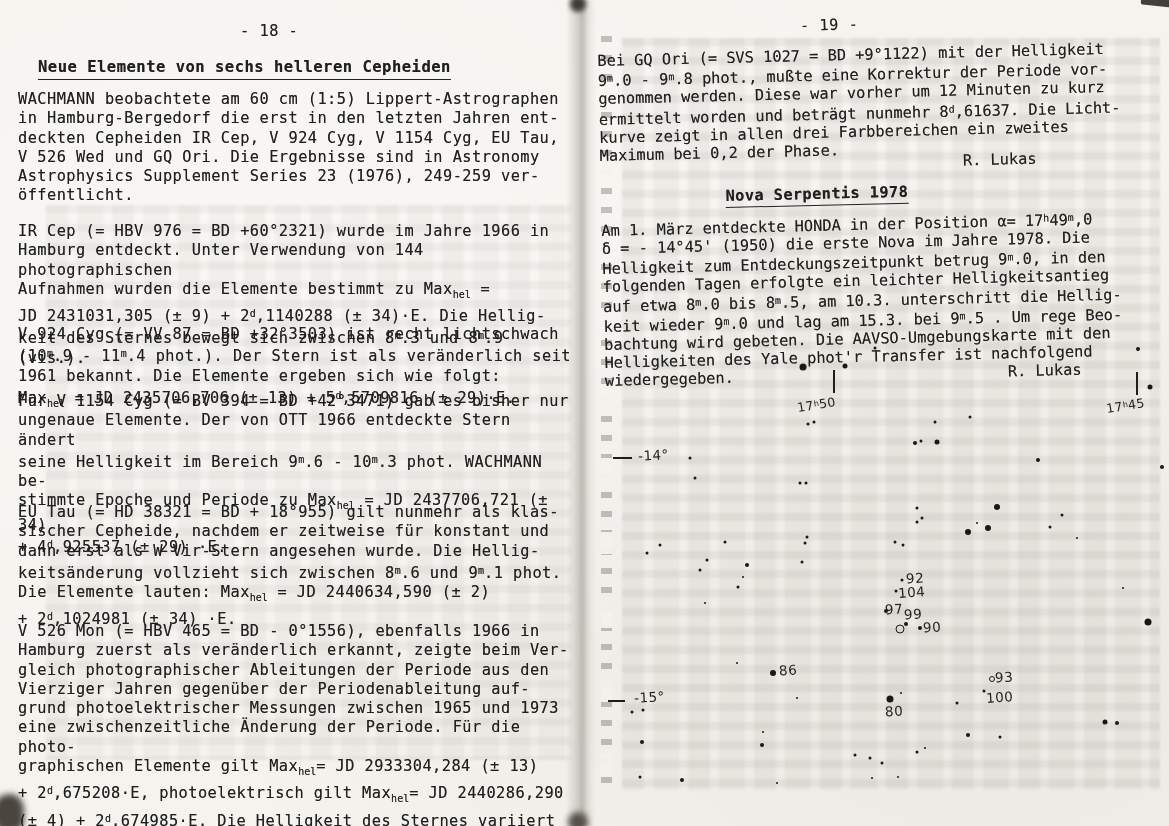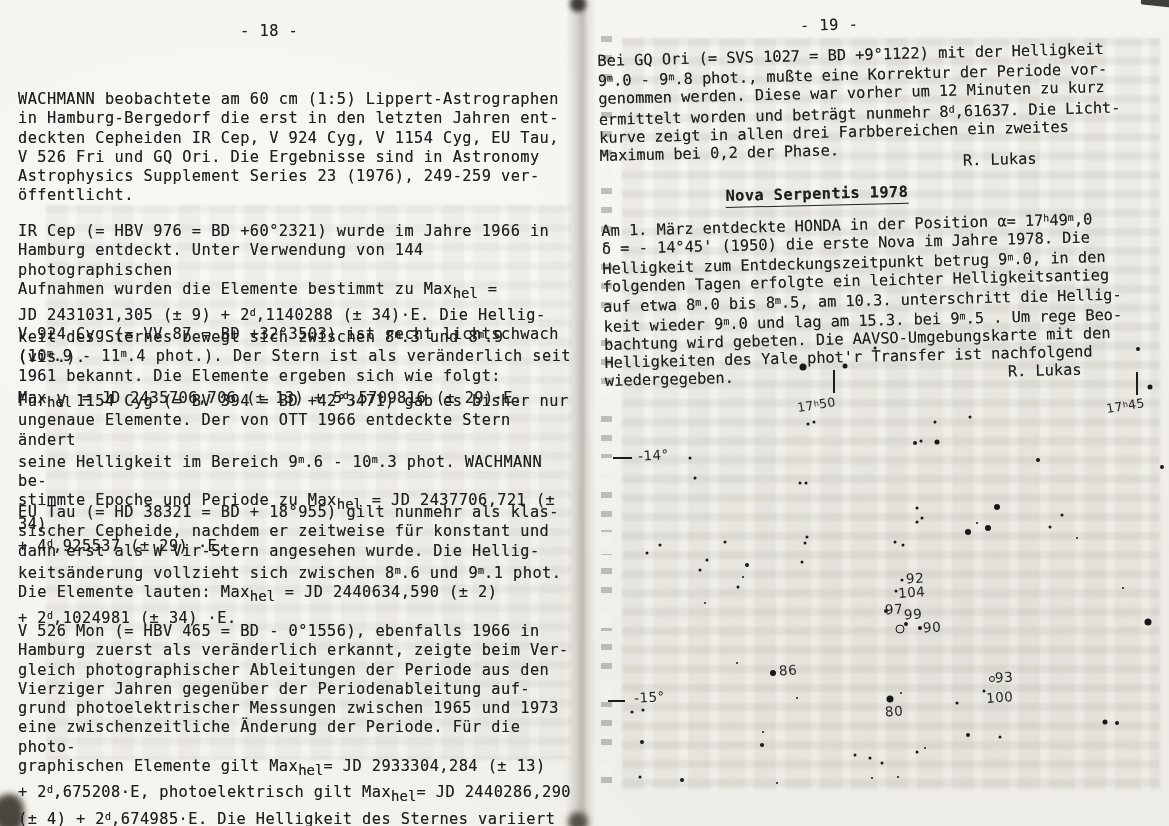--- a/index.html
+++ b/index.html
@@ -45,21 +45,21 @@
   .rtext{position:absolute;left:597px;top:44px;width:528px;height:400px;
     transform:rotate(-1.35deg);transform-origin:0 0;}
   .rtext .para{position:absolute;left:0;width:528px;white-space:pre-line;
     font-size:15.3px;line-height:18.2px;text-shadow:0 0 .4px rgba(20,20,20,.55);}
   .para-nova{line-height:18px !important;}
   .sig{position:absolute;font-size:15.3px;text-shadow:0 0 .4px rgba(20,20,20,.5);}
   .titleR{position:absolute;font-size:15.3px;font-weight:bold;letter-spacing:.4px;
     border-bottom:1.6px solid #222;padding-bottom:2px;text-shadow:0 0 .4px rgba(20,20,20,.55);}
   .pnum-r{transform:rotate(-1.3deg);}
   .doc sup{font-size:10px;vertical-align:4px;letter-spacing:0;}
-  .doc sub{font-size:14px;vertical-align:-4px;letter-spacing:0;margin-top:39px;}
+  .doc sub{font-size:10px;vertical-align:-4px;letter-spacing:0;margin-top:39px;}
   
   .chart{position:absolute;left:0;top:0;width:1169px;height:826px;pointer-events:none;}
   .star{position:absolute;background:#181818;border-radius:50%;transform:translate(-50%,-50%);}
   .star.open{background:transparent;border:1.4px solid #181818;}
   .slabel{position:absolute;font-family:"DejaVu Sans","Liberation Sans",sans-serif;
     font-size:13.5px;color:#242424;transform:rotate(-4deg);letter-spacing:.5px;}
   .slabel.ra{font-size:12.5px;transform:rotate(-9deg);}
   .slabel.ra sup{font-size:8px;vertical-align:3px;}
   .slabel.dec{font-size:13.5px;transform:rotate(-3deg);}
   .tickv{position:absolute;width:2px;height:23px;background:#1d1d1d;}
@@ -74,24 +74,25 @@
   <div class="bleed bleed-right"></div>
   <div class="margin-bleed"></div>
   <div class="gutter"></div>
   <div class="gutter-cap-top"></div>
   <div class="gutter-cap-bottom"></div>
   <div class="corner-tr"></div>
   <div class="corner-bl"></div>
 
   <section class="pageL">
     <div class="pnum" style="left:222px;top:0;">- 18 -</div>
+    <h2 class="titleL">Neue Elemente von sechs helleren Cepheiden</h2>
     <p class="para" style="top:68px">WACHMANN beobachtete am 60 cm (1:5) Lippert-Astrographen
 in Hamburg-Bergedorf die erst in den letzten Jahren ent-
 deckten Cepheiden IR Cep, V 924 Cyg, V 1154 Cyg, EU Tau,
-V 526 Fri und GQ Ori. Die Ergebnisse sind in Astronomy
+V 526 Wed und GQ Ori. Die Ergebnisse sind in Astronomy
 Astrophysics Supplement Series 23 (1976), 249-259 ver-
 öffentlicht.</p>
     <p class="para" style="top:200px">IR Cep (= HBV 976 = BD +60°2321) wurde im Jahre 1966 in
 Hamburg entdeckt. Unter Verwendung von 144 photographischen
 Aufnahmen wurden die Elemente bestimmt zu Max<sub>hel</sub> =
 JD 2431031,305 (± 9) + 2<sup>d</sup>,1140288 (± 34)·E. Die Hellig-
 keit des Sternes bewegt sich zwischen 8<sup>m</sup>.3 und 8<sup>m</sup>.9 (vis.).</p>
     <p class="para" style="top:303px">V 924 Cyg (= VV 87 = BD +32°3503) ist recht lichtschwach
 (10<sup>m</sup>.9 - 11<sup>m</sup>.4 phot.). Der Stern ist als veränderlich seit
 1961 bekannt. Die Elemente ergeben sich wie folgt:

